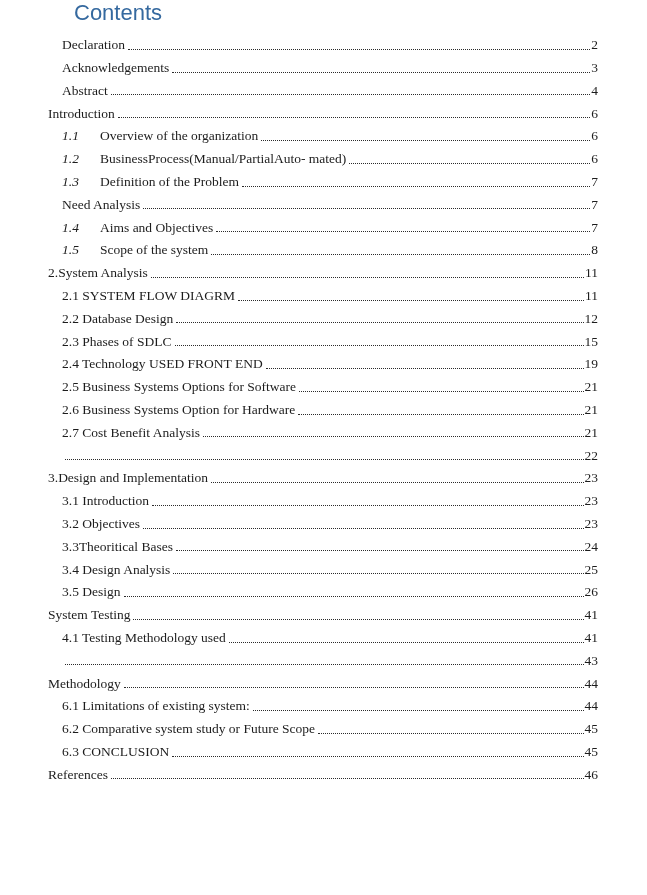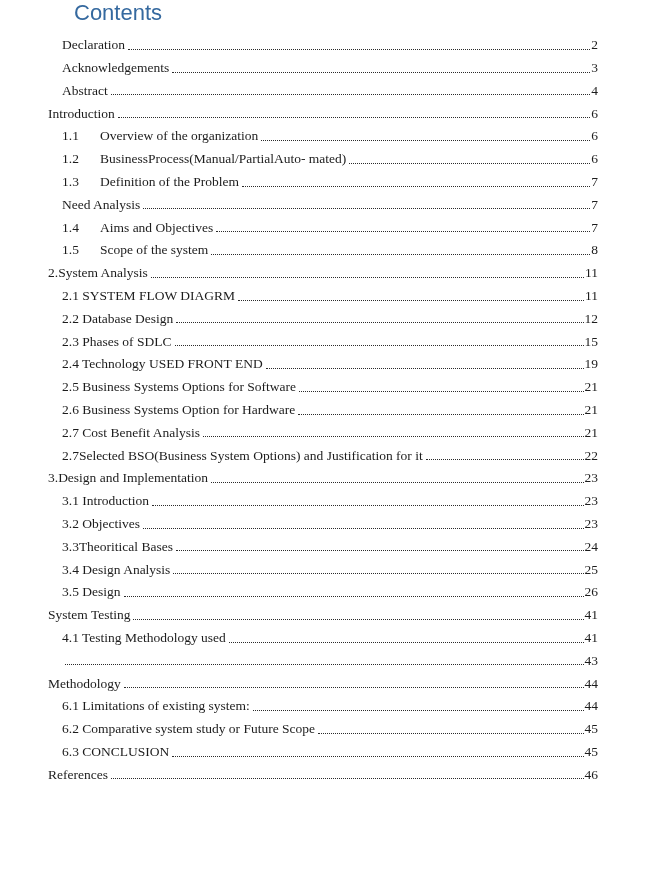--- a/index.html
+++ b/index.html
@@ -37,20 +37,21 @@
     height: 22.8px;
     font-size: 13.5px;
     white-space: nowrap;
   }
   .toc-row.level-1 { padding-left: 14px; }
   .toc-num {
     flex: none;
     width: 38px;
     line-height: 1.15;
     padding-bottom: 3px;
+    font-style: italic;
   }
   .toc-label {
     flex: none;
     line-height: 1.15;
     padding-bottom: 3px;
   }
   .toc-leader {
     flex: 1 1 auto;
     border-bottom: 1.5px dotted #2b2b2b;
     margin: 0 1px 6px 3px;
@@ -173,21 +174,20 @@
     <span class="toc-page">21</span>
   </div>
       <div class="toc-row level-1">
 
     <span class="toc-label">2.7 Cost Benefit Analysis</span>
     <span class="toc-leader"></span>
     <span class="toc-page">21</span>
   </div>
       <div class="toc-row level-1">
 
-    <span class="toc-label">2.7Selected BSO(Business System Options) and Justification for it</span>
     <span class="toc-leader"></span>
     <span class="toc-page">22</span>
   </div>
       <div class="toc-row level-0">
 
     <span class="toc-label">3.Design and Implementation</span>
     <span class="toc-leader"></span>
     <span class="toc-page">23</span>
   </div>
       <div class="toc-row level-1">

